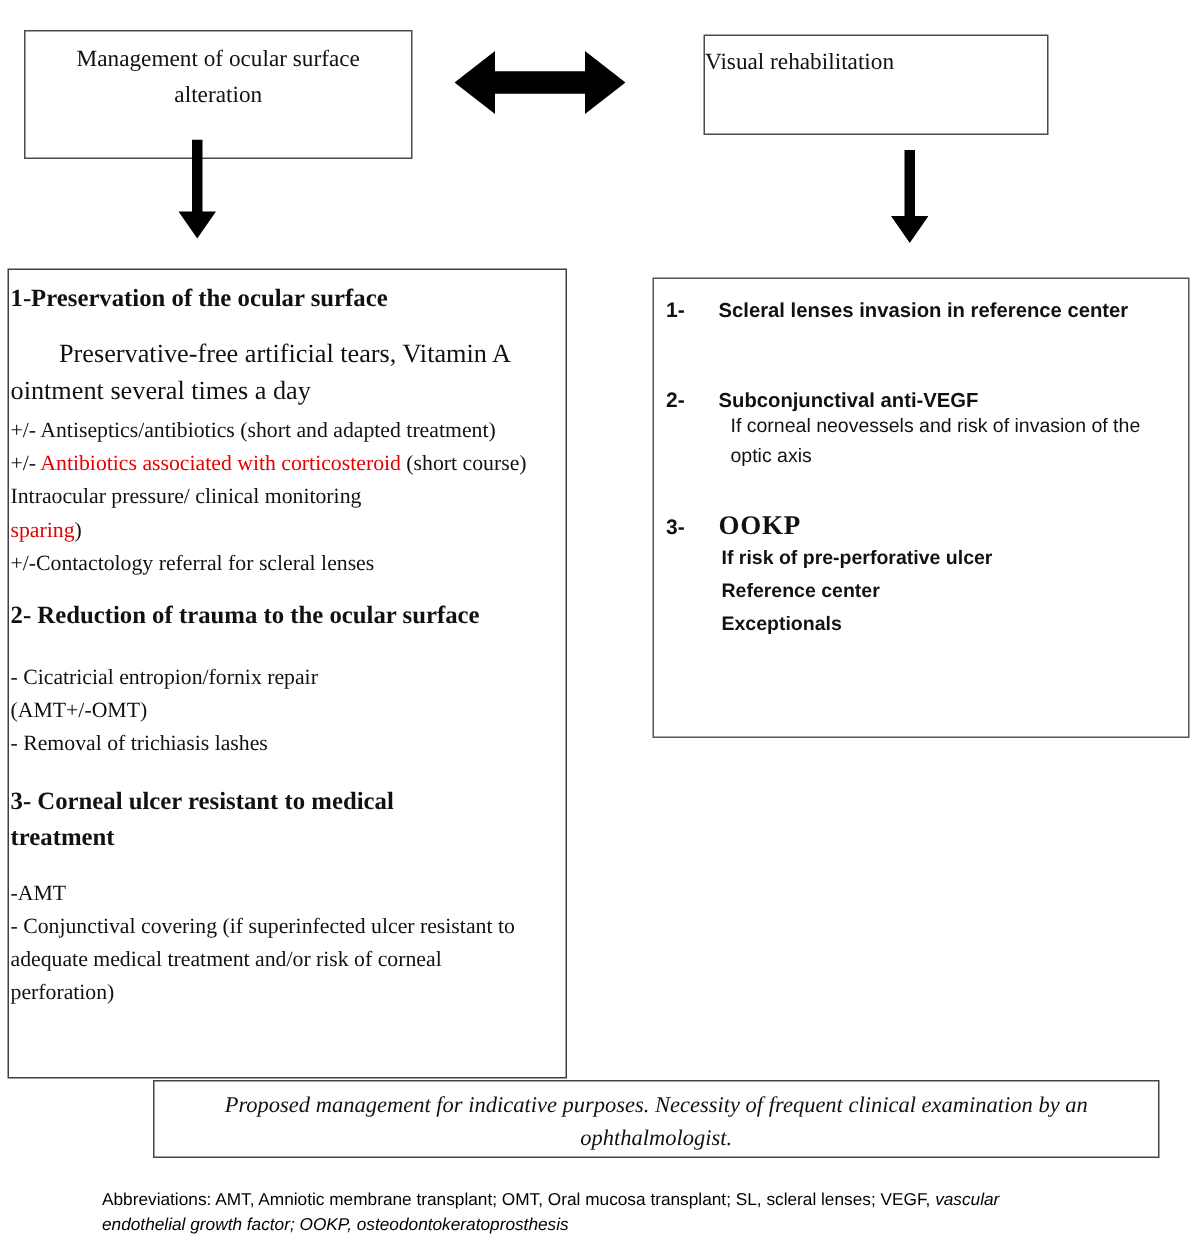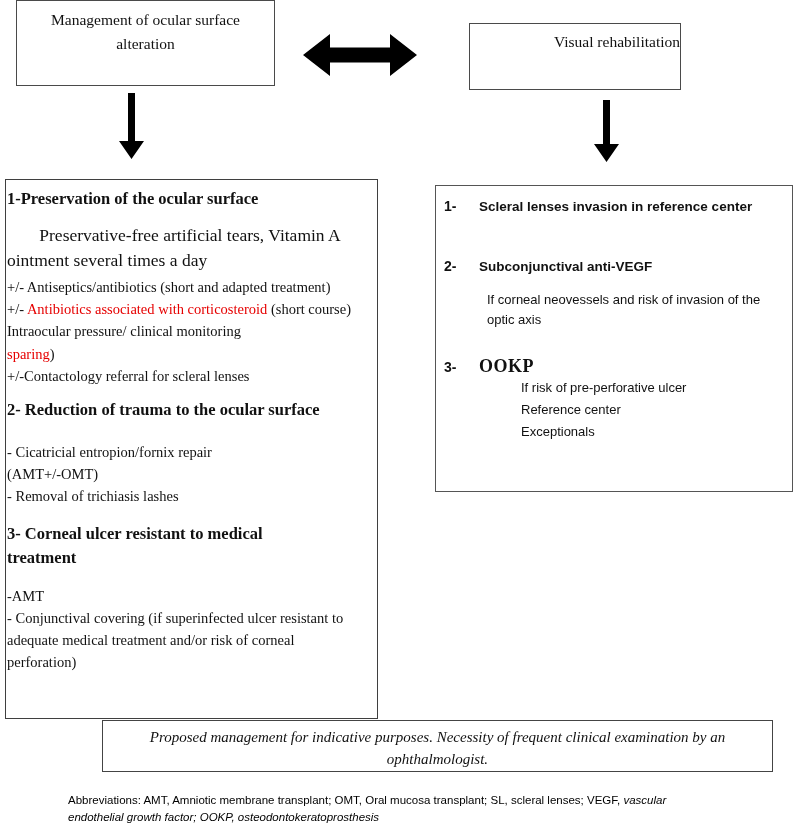--- a/index.html
+++ b/index.html
@@ -3,44 +3,44 @@
 <meta charset="utf-8">
 <style>
   html,body{margin:0;padding:0;background:#fff;}
   #figure{
     position:relative;width:798px;height:827px;background:#fff;
     font-family:"Liberation Serif", serif;color:#111;overflow:hidden;
   }
   .box{position:absolute;border:1.4px solid #4a4a4a;background:#fff;box-sizing:border-box;}
 
   
-  #box-management{left:16px;top:0;width:259px;height:86px;text-align:center;
+  #box-management{left:16px;top:20px;width:259px;height:86px;text-align:center;
     font-size:15.5px;line-height:1.55;padding-top:7px;}
-  #box-visual{left:469px;top:23px;width:212px;height:67px;text-align:right;
+  #box-visual{left:469px;top:23px;width:230px;height:67px;text-align:left;
     font-size:15.5px;padding-top:9px;}
 
   .arrow{position:absolute;}
 
   
   #left-main{left:5px;top:179px;width:373px;height:540px;border:1.5px solid #3f3f3f;
     padding:8px 4px 0 1px;}
   #left-main .h{font-weight:bold;font-size:16.5px;white-space:nowrap;line-height:22px;}
   #left-main .intro{font-size:17.5px;line-height:25px;white-space:nowrap;}
   #left-main .b{font-size:14.5px;line-height:22.2px;white-space:nowrap;font-family:Liberation Serif, serif;}
   .red{color:var(--red,#e00000);}
 
   
   #right-main{left:435px;top:185px;width:358px;height:307px;border:1.4px solid #555;
     font-family:"Liberation Sans", sans-serif;padding:9px 6px 0 8px;}
   .r-item{display:flex;align-items:baseline;}
   .r-num{width:35px;flex:0 0 35px;font-size:14px;font-weight:bold;}
   .r-title{font-weight:bold;font-size:13.5px;}
   .r-title.serif{font-family:"Liberation Serif", serif;font-size:18px;letter-spacing:.5px;}
-  .r-sub{font-size:13px;line-height:20px;margin-left:43px;max-width:308px;margin-top:16px;}
-  .r-sub3{font-size:13px;line-height:22px;margin-left:77px;font-weight:400;}
+  .r-sub{font-size:13px;line-height:20px;margin-left:43px;max-width:308px;margin-top:0;}
+  .r-sub3{font-size:13px;line-height:22px;margin-left:37px;font-weight:700;}
 
   
   #note-box{left:102px;top:720px;width:671px;height:52px;border:1.4px solid #444;
     text-align:center;font-style:italic;font-size:15px;line-height:22px;
     padding:5px 12px 0 12px;}
 
   
   #abbrev{position:absolute;left:68px;top:792px;width:655px;
     font-family:"Liberation Sans", sans-serif;font-size:11.5px;line-height:17px;color:#000;}
   #abbrev .it{font-style:italic;}

